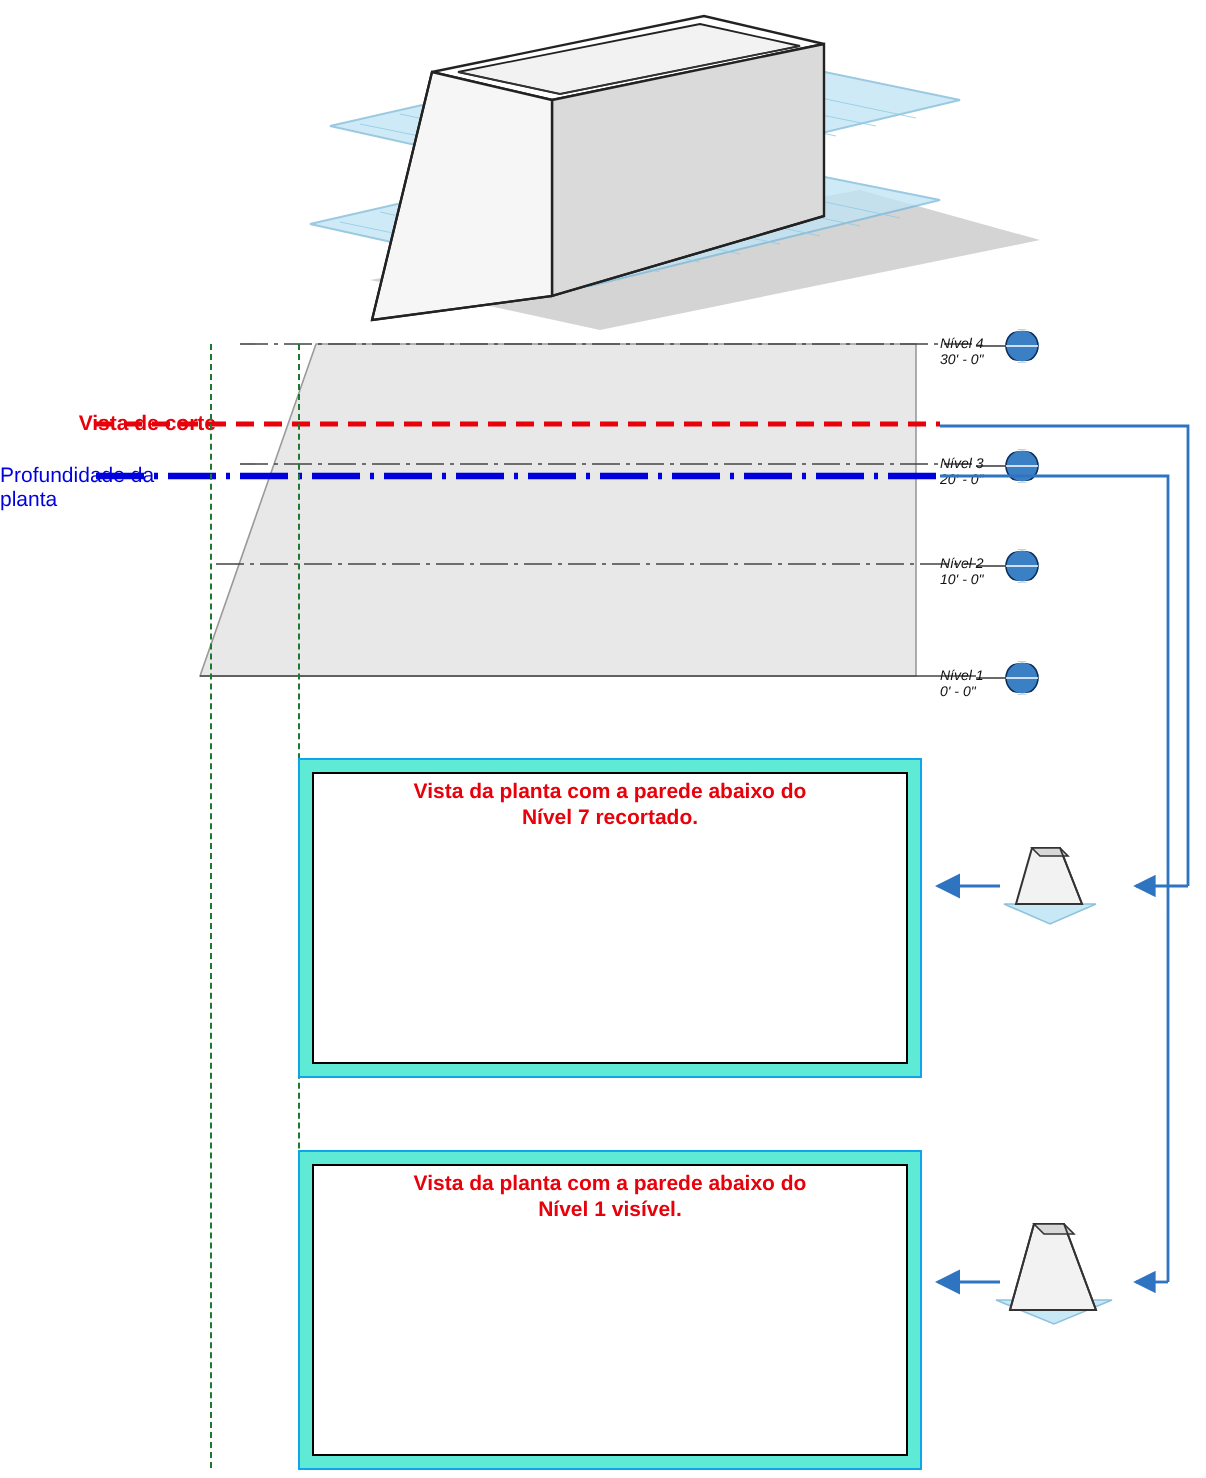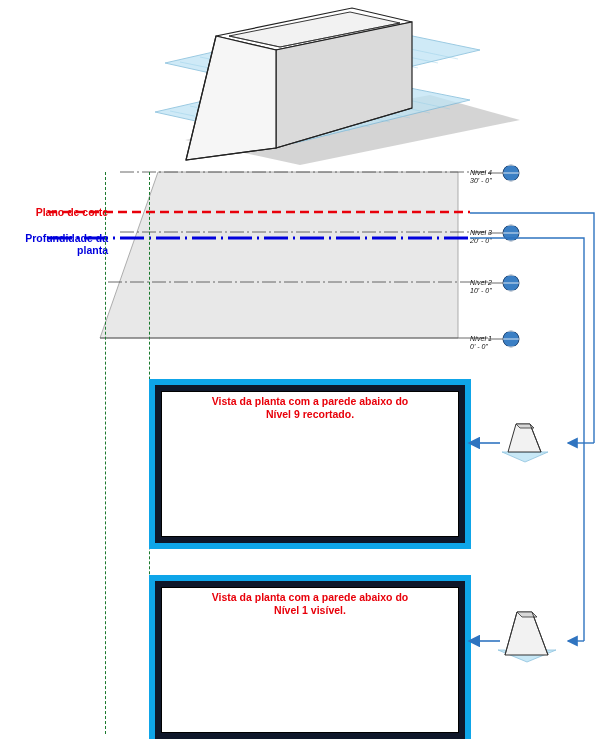--- a/index.html
+++ b/index.html
@@ -32,44 +32,43 @@
   .label-red {
     color: #e8000a;
     font-size: 10.5px;
     font-weight: bold;
     line-height: 12px;
     text-align: right;
   }
   .label-blue {
     color: #0000dd;
     font-size: 10.5px;
-    font-weight: bold;
+    font-weight: normal;
     line-height: 12px;
-    text-align: right;
   }
 
   .level-name {
     font-size: 7px;
     color: #111;
     font-style: italic;
     line-height: 8px;
     white-space: nowrap;
   }
   .level-elev {
     font-size: 7px;
     color: #111;
     font-style: italic;
     line-height: 8px;
     white-space: nowrap;
   }
 
   
   .plan-box {
-    border: 6px solid #0ea5e9;
-    background: #0f172a;
+    border: 1px solid #0ea5e9;
+    background: #5eead4;
   }
   .plan-inner {
     position: absolute;
     left: 6px; top: 6px; right: 6px; bottom: 6px;
     border: 1px solid #000;
     background: #ffffff;
   }
   .plan-caption {
     position: absolute;
     left: 0; right: 0; top: 10px;
@@ -191,32 +190,32 @@
     <div class="abs" style="left:470px; top:119px;">
       <div class="level-name">Nível 2</div>
       <div class="level-elev">10' - 0"</div>
     </div>
     <div class="abs" style="left:470px; top:175px;">
       <div class="level-name">Nível 1</div>
       <div class="level-elev">0' - 0"</div>
     </div>
   </div>
 
-  <div class="abs label-red" style="left:0px; top:206px; width:108px;">Plano de corte</div>
+  <div class="abs label-red" style="left:0px; top:206px; width:108px;">Vista de corte</div>
   <div class="abs label-blue" style="left:0px; top:232px; width:108px;">Profundidade da</div>
   <div class="abs label-blue" style="left:0px; top:244px; width:108px;">planta</div>
 
   <div class="abs vline-green" style="left:105px; top:172px; height:562px;"></div>
   <div class="abs vline-green" style="left:149px; top:172px; height:562px;"></div>
 
   <div class="abs plan-box" style="left:149px; top:379px; width:310px; height:158px;">
     <div class="plan-inner"></div>
     <div class="plan-caption">
       <span>Vista da planta com a parede abaixo do</span><br>
-      <span>Nível 9 recortado.</span>
+      <span>Nível 7 recortado.</span>
     </div>
   </div>
 
   <div class="abs plan-box" style="left:149px; top:575px; width:310px; height:158px;">
     <div class="plan-inner"></div>
     <div class="plan-caption">
       <span>Vista da planta com a parede abaixo do</span><br>
       <span>Nível 1 visível.</span>
     </div>
   </div>

